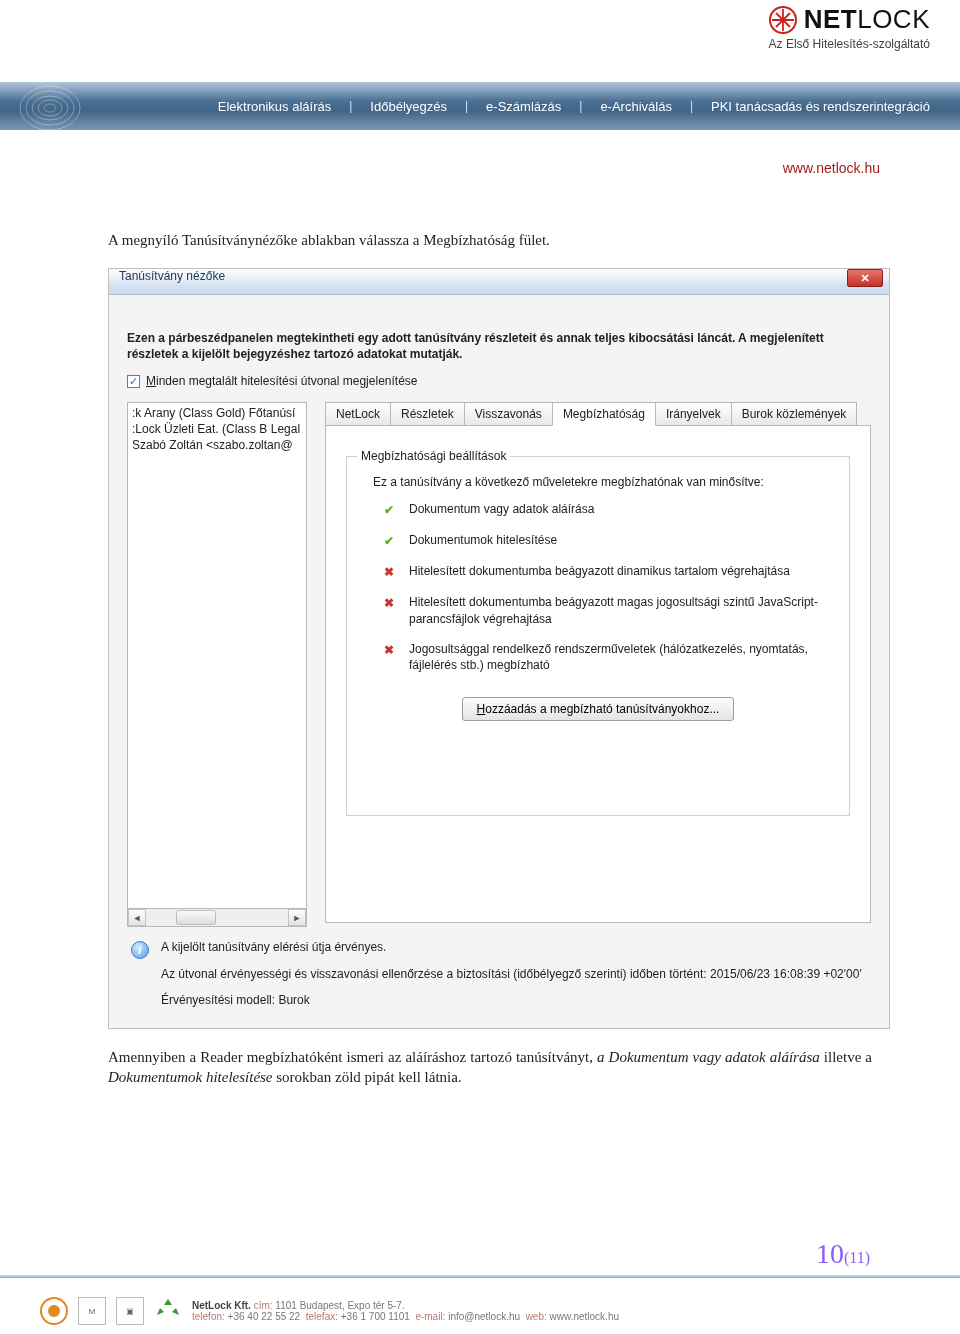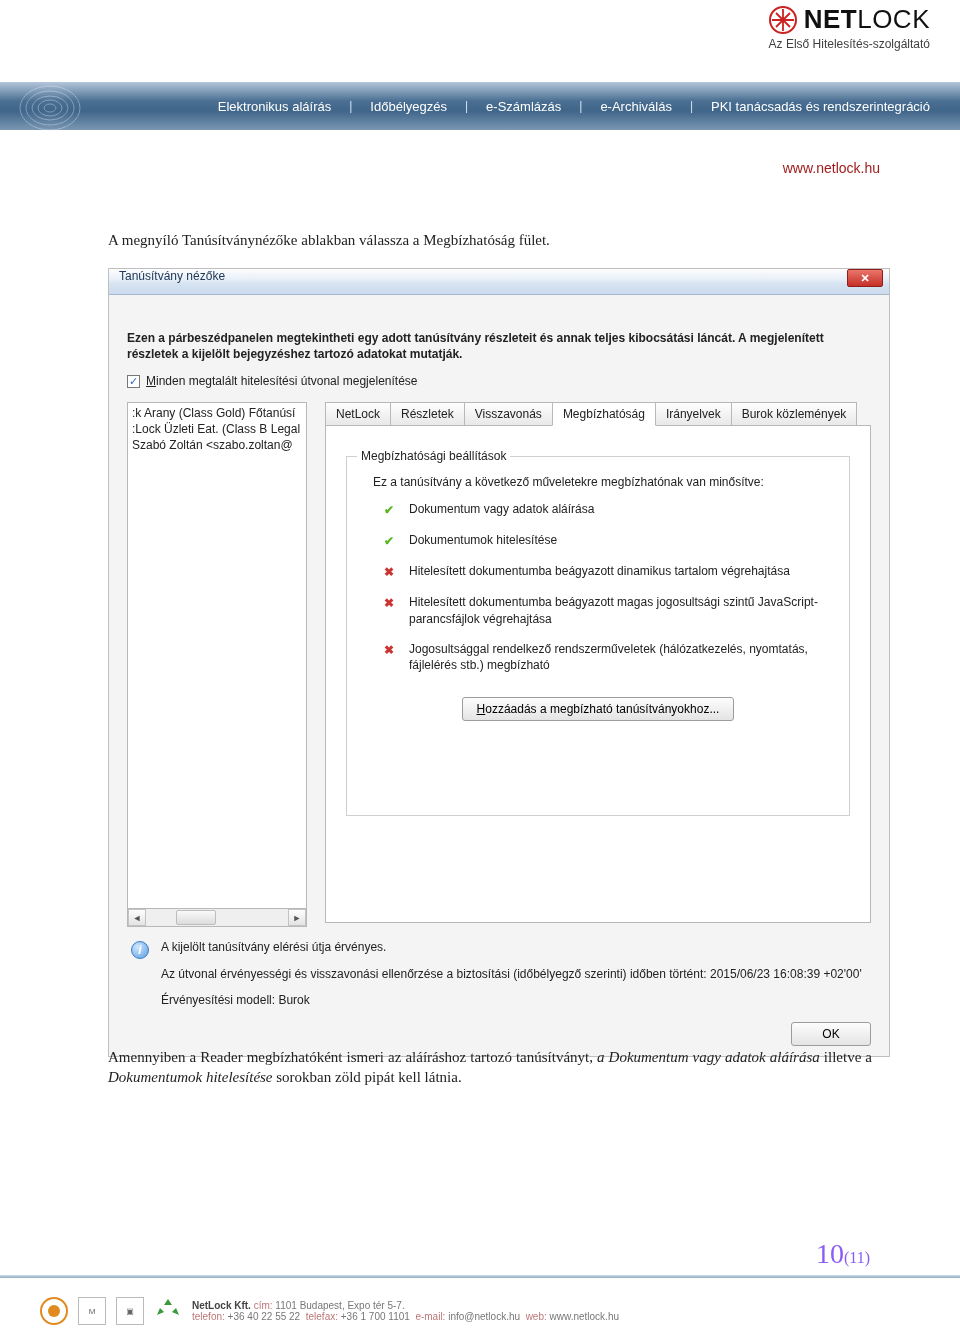--- a/index.html
+++ b/index.html
@@ -315,23 +315,20 @@
 
     <div class="status-row">
       <span class="info-icn">i</span>
       <div class="status-text">
         <div>A kijelölt tanúsítvány elérési útja érvényes.</div>
         <div>Az útvonal érvényességi és visszavonási ellenőrzése a biztosítási (időbélyegző szerinti) időben történt: 2015/06/23 16:08:39 +02'00'</div>
         <div>Érvényesítési modell: Burok</div>
       </div>
     </div>
 
-    <div class="ok-row">
-      <button class="win-btn ok-btn">OK</button>
-    </div>
 
   </div>
 </div>
 
 <div class="body-text-2">
   Amennyiben a Reader megbízhatóként ismeri az aláíráshoz tartozó tanúsítványt, <span class="ital">a Dokumentum vagy adatok aláírása</span> illetve a <span class="ital">Dokumentumok hitelesítése</span> sorokban zöld pipát kell látnia.
 </div>
 
 <div class="page-num">
   <span>10</span><span class="small">(11)</span>

